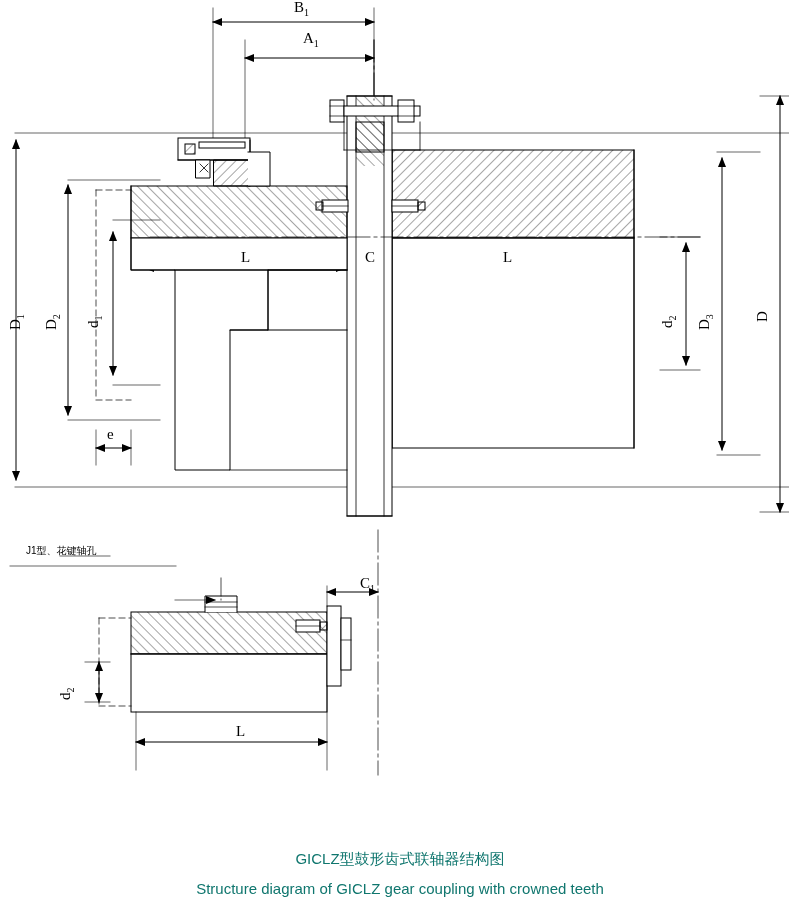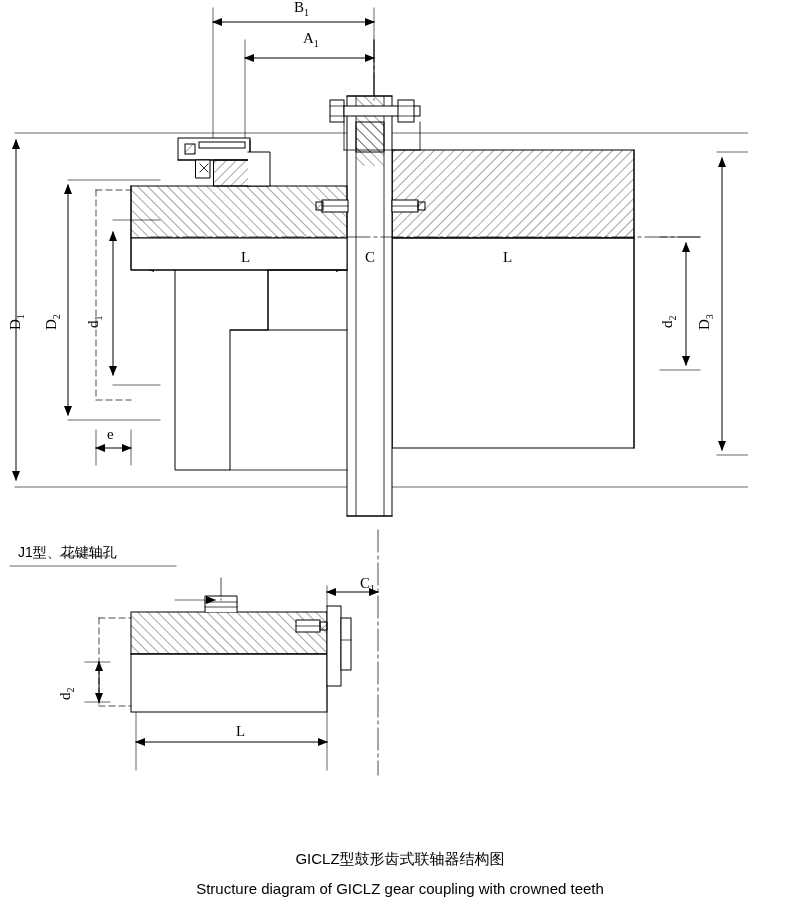--- a/index.html
+++ b/index.html
@@ -10,20 +10,21 @@
   body {
     font-family: "Liberation Sans", sans-serif;
     color: #000000;
   }
   #page {
     position: relative;
     width: 748px;
     height: 906px;
     overflow: hidden;
     background: #ffffff;
+    padding-left: 41px;
   }
   #drawing {
     position: absolute;
     left: 0;
     top: 0;
     width: 800px;
     height: 906px;
   }
   .lbl {
     position: absolute;
@@ -40,37 +41,37 @@
   .lbl.vert {
     transform-origin: left top;
     transform: rotate(-90deg);
   }
   .cap {
     position: absolute;
     left: 0;
     width: 800px;
     text-align: center;
     font-family: "Liberation Sans", sans-serif;
-    color: #000000;
+    color: #0f766e;
     white-space: nowrap;
   }
   #caption-cn {
     top: 850px;
     font-size: 15px;
   }
   #caption-en {
     top: 880px;
     font-size: 15px;
   }
   #note-j1 {
     position: absolute;
-    left: 18px;
+    left: 26px;
     top: 544px;
     font-family: "Liberation Sans", sans-serif;
-    font-size: 14px;
+    font-size: 10px;
     white-space: nowrap;
   }
 </style>
 </head>
 <body>
 
 <div id="page">
 
   <svg id="drawing" viewBox="0 0 800 906">
     <defs>

